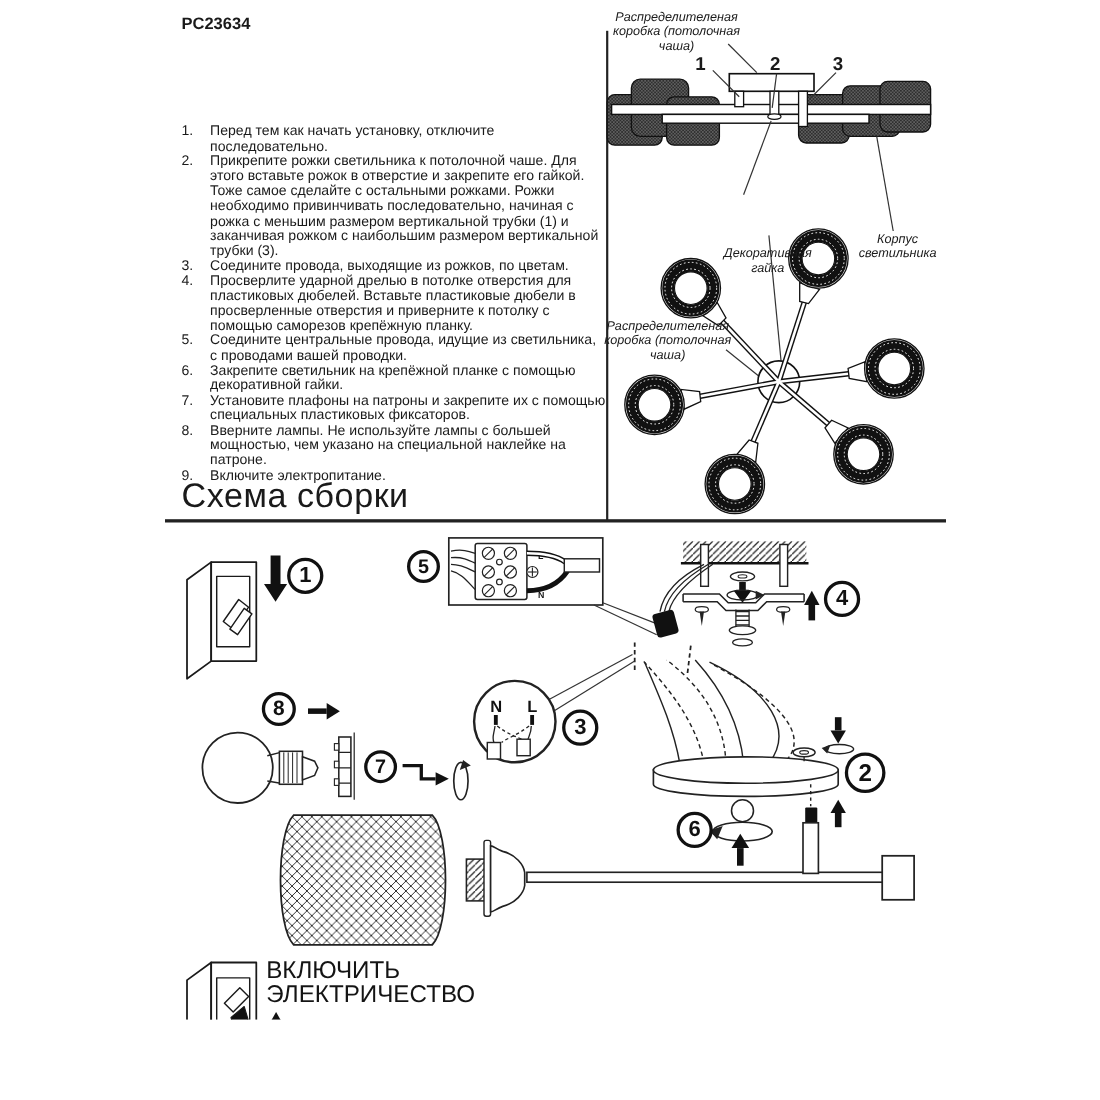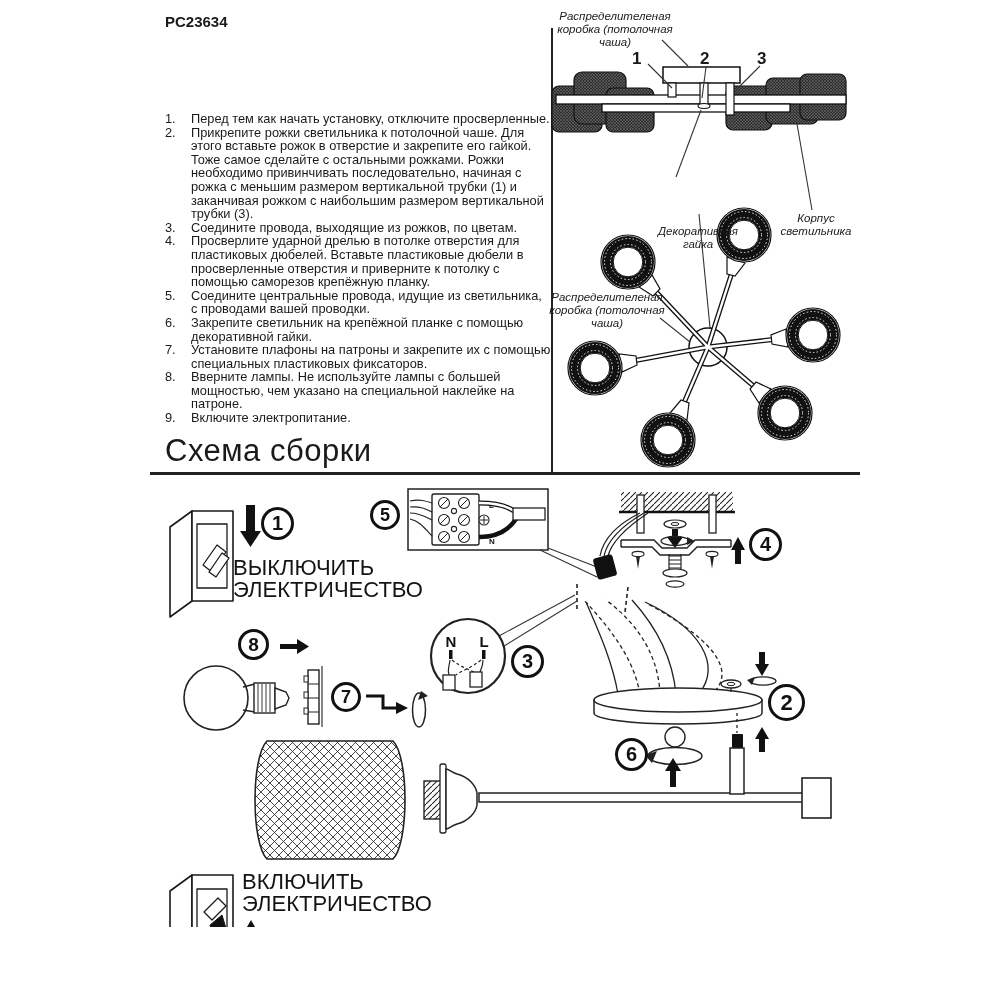--- a/index.html
+++ b/index.html
@@ -27,21 +27,21 @@
 </head>
 <body>
 
 <div class="page">
 
   <div class="model">PC23634</div>
 
   <div class="steps">
     <div class="step">
         <span class="n">1.</span>
-        <span class="t">Перед тем как начать установку, отключите просверленные.</span>
+        <span class="t">Перед тем как начать установку, отключите последовательно.</span>
       </div>
     <div class="step">
         <span class="n">2.</span>
         <span class="t">Прикрепите рожки светильника к потолочной чаше. Для этого вставьте рожок в отверстие и закрепите его гайкой. Тоже самое сделайте с остальными рожками. Рожки необходимо привинчивать последовательно, начиная с рожка с меньшим размером вертикальной трубки (1) и заканчивая рожком с наибольшим размером вертикальной трубки (3).</span>
       </div>
     <div class="step">
         <span class="n">3.</span>
         <span class="t">Соедините провода, выходящие из рожков, по цветам.</span>
       </div>
     <div class="step">
@@ -404,21 +404,20 @@
       <rect x="197" y="889" width="30" height="62" stroke-width="1.3"></rect>
       <polygon points="204,912 218,898 226,906 212,920" stroke-width="1.3"></polygon>
       <polygon points="210,925 222,915 228,935 215,945" fill="#111" stroke-width="1"></polygon>
     </g>
     <g fill="#111">
       <polygon points="243,934 259,934 251,920"></polygon>
         <rect x="248" y="934" width="6" height="26"></rect>
     </g>
   </svg>
 
-  <div class="bigtxt" style="left:233px; top:557px; width:185px;">ВЫКЛЮЧИТЬ ЭЛЕКТРИЧЕСТВО</div>
   <div class="bigtxt" style="left:242px; top:871px; width:185px;">ВКЛЮЧИТЬ ЭЛЕКТРИЧЕСТВО</div>
 
   <div class="badge" style="left:261px; top:507px; width:27px; height:27px; font-size:20px;">1</div>
   <div class="badge" style="left:768px; top:684px; width:31px; height:31px; font-size:22px;">2</div>
   <div class="badge" style="left:511px; top:645px; width:27px; height:27px; font-size:20px;">3</div>
   <div class="badge" style="left:749px; top:528px; width:27px; height:27px; font-size:20px;">4</div>
   <div class="badge" style="left:370px; top:500px; width:24px; height:24px; font-size:18px;">5</div>
   <div class="badge" style="left:615px; top:738px; width:27px; height:27px; font-size:20px;">6</div>
   <div class="badge" style="left:331px; top:682px; width:24px; height:24px; font-size:18px;">7</div>
   <div class="badge" style="left:238px; top:629px; width:25px; height:25px; font-size:19px;">8</div>

